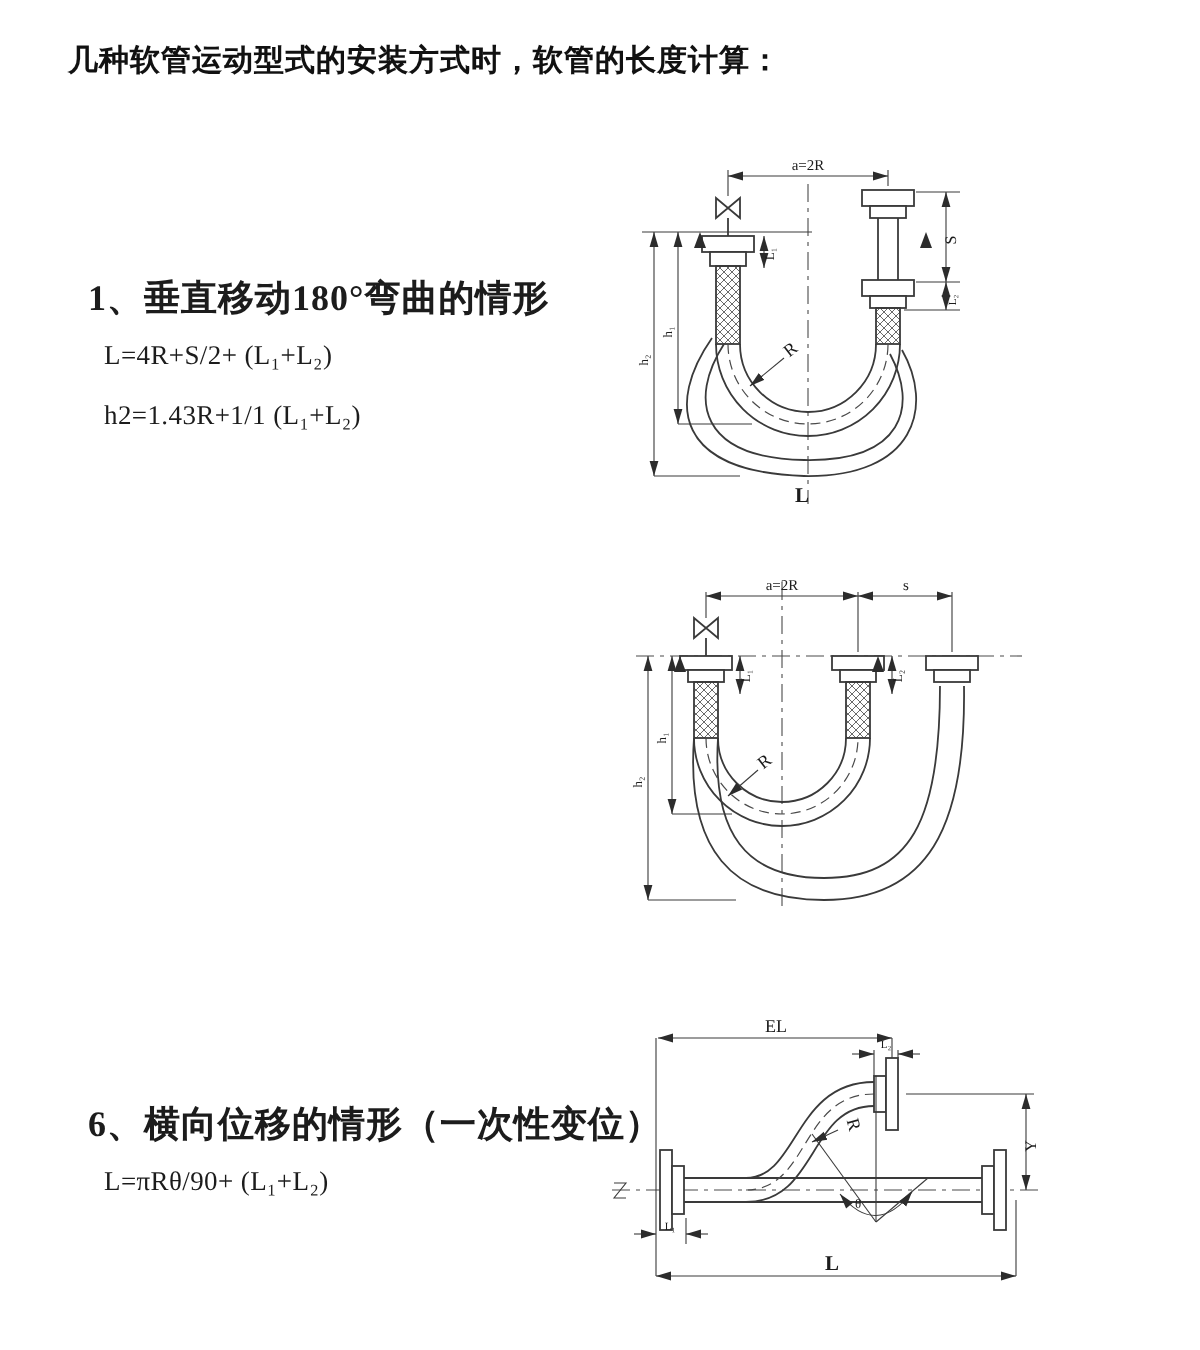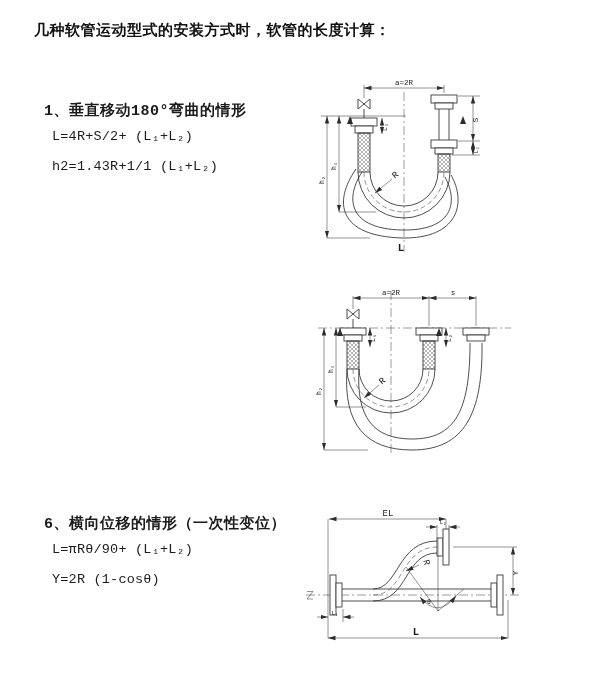--- a/index.html
+++ b/index.html
@@ -1,26 +1,26 @@
 <!DOCTYPE html>
 <html><head>
 <meta charset="utf-8">
 <style>
   html,body{margin:0;padding:0;background:#e9e9e9;}
   .page{
     position:relative;width:600px;height:675px;background:#ffffff;
-    font-family:Liberation Mono, monospace;color:#1c1c1c;
+    font-family:Liberation Serif, serif;color:#1c1c1c;
     overflow:hidden;box-shadow:0 0 2px #cccccc;
   }
   .title{
     position:absolute;left:34px;top:21px;font-size:15px;font-weight:bold;
     letter-spacing:0.5px;color:#111;
   }
   .tblock{position:absolute;width:290px;}
-  .heading{font-size:15px;font-weight:bold;letter-spacing:0.5px;margin-bottom:2px;}
+  .heading{font-size:18px;font-weight:bold;letter-spacing:0.5px;margin-bottom:2px;margin-top:36px;}
   .formula{margin-left:8px;font-size:13.5px;line-height:30px;white-space:nowrap;letter-spacing:0.2px;}
   svg.diag{position:absolute;overflow:visible;}
   
   .ol{fill:none;stroke:#3a3a3a;stroke-width:0.9;}
   .olf{fill:#ffffff;stroke:#3a3a3a;stroke-width:0.9;}
   .hose1{fill:url(#hx1);stroke:#3a3a3a;stroke-width:0.9;}
   .hose2{fill:url(#hx2);stroke:#3a3a3a;stroke-width:0.9;}
   .dm{fill:none;stroke:#3a3a3a;stroke-width:0.55;}
   .cl{fill:none;stroke:#4a4a4a;stroke-width:0.55;stroke-dasharray:9 3 2 3;}
   .hcl{fill:none;stroke:#4a4a4a;stroke-width:0.6;stroke-dasharray:5 3;}
@@ -39,21 +39,20 @@
   <section class="tblock" style="left:44px;top:101px;">
     <div class="heading">1、垂直移动180°弯曲的情形</div>
     <div class="formula">L=4R+S/2+ (L₁+L₂)</div>
     <div class="formula">h2=1.43R+1/1 (L₁+L₂)</div>
   </section>
 
 
   <section class="tblock" style="left:44px;top:514px;">
     <div class="heading">6、横向位移的情形（一次性变位）</div>
     <div class="formula">L=πRθ/90+ (L₁+L₂)</div>
-    <div class="formula">Y=2R (1-cosθ)</div>
   </section>
 
   <svg class="diag" style="left:306px;top:72px;" width="280" height="185" viewBox="0 0 280 185">
     <defs>
       <pattern id="hx1" width="4" height="4" patternUnits="userSpaceOnUse">
         <path d="M0,4 L4,0 M0,0 L4,4" stroke="#6a6a6a" stroke-width="0.5"></path>
       </pattern>
       <marker id="m1e" markerWidth="9" markerHeight="6" refX="7.5" refY="3" orient="auto" markerUnits="userSpaceOnUse">
         <path d="M0,0.8 L7.5,3 L0,5.2 Z" fill="#2c2c2c"></path>
       </marker>

